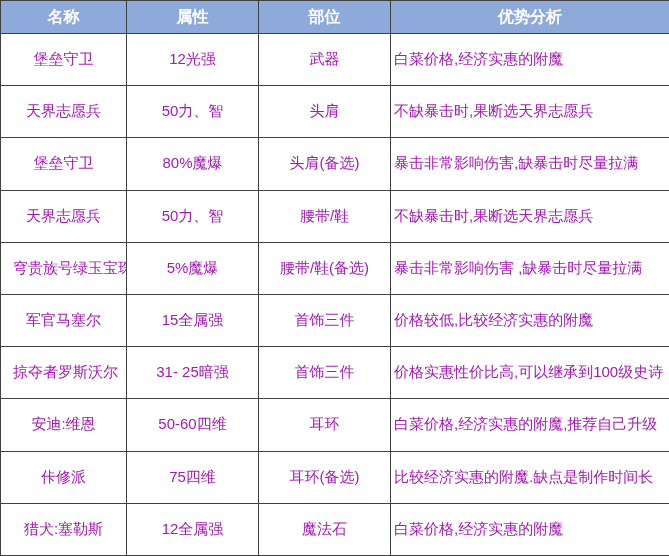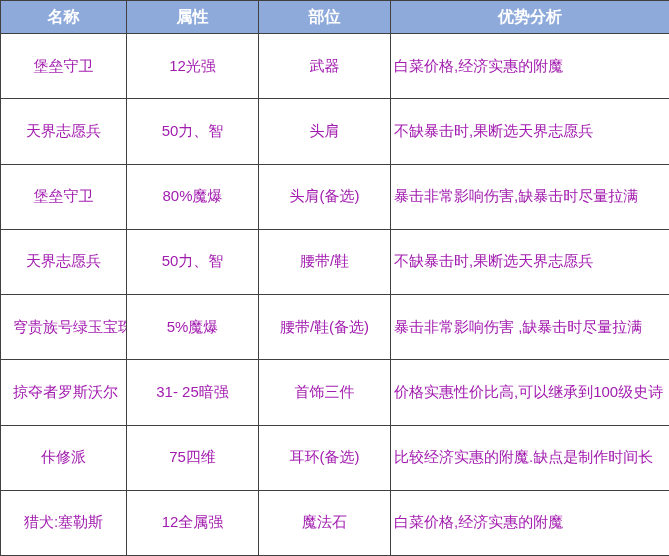--- a/index.html
+++ b/index.html
@@ -99,24 +99,36 @@
           <td>腰带/鞋</td>
           <td class="analysis">不缺暴击时,果断选天界志愿兵</td>
         </tr>
         <tr>
           <td>穹贵族号绿玉宝珠</td>
           <td>5%魔爆</td>
           <td>腰带/鞋(备选)</td>
           <td class="analysis">暴击非常影响伤害 ,缺暴击时尽量拉满</td>
         </tr>
         <tr>
+          <td>军官马塞尔</td>
+          <td>15全属强</td>
+          <td>首饰三件</td>
+          <td class="analysis">价格较低,比较经济实惠的附魔</td>
+        </tr>
+        <tr>
           <td>掠夺者罗斯沃尔</td>
           <td>31- 25暗强</td>
           <td>首饰三件</td>
           <td class="analysis">价格实惠性价比高,可以继承到100级史诗</td>
+        </tr>
+        <tr>
+          <td>安迪:维恩</td>
+          <td>50-60四维</td>
+          <td>耳环</td>
+          <td class="analysis">白菜价格,经济实惠的附魔,推荐自己升级</td>
         </tr>
         <tr>
           <td>佧修派</td>
           <td>75四维</td>
           <td>耳环(备选)</td>
           <td class="analysis">比较经济实惠的附魔.缺点是制作时间长</td>
         </tr>
         <tr>
           <td>猎犬:塞勒斯</td>
           <td>12全属强</td>

